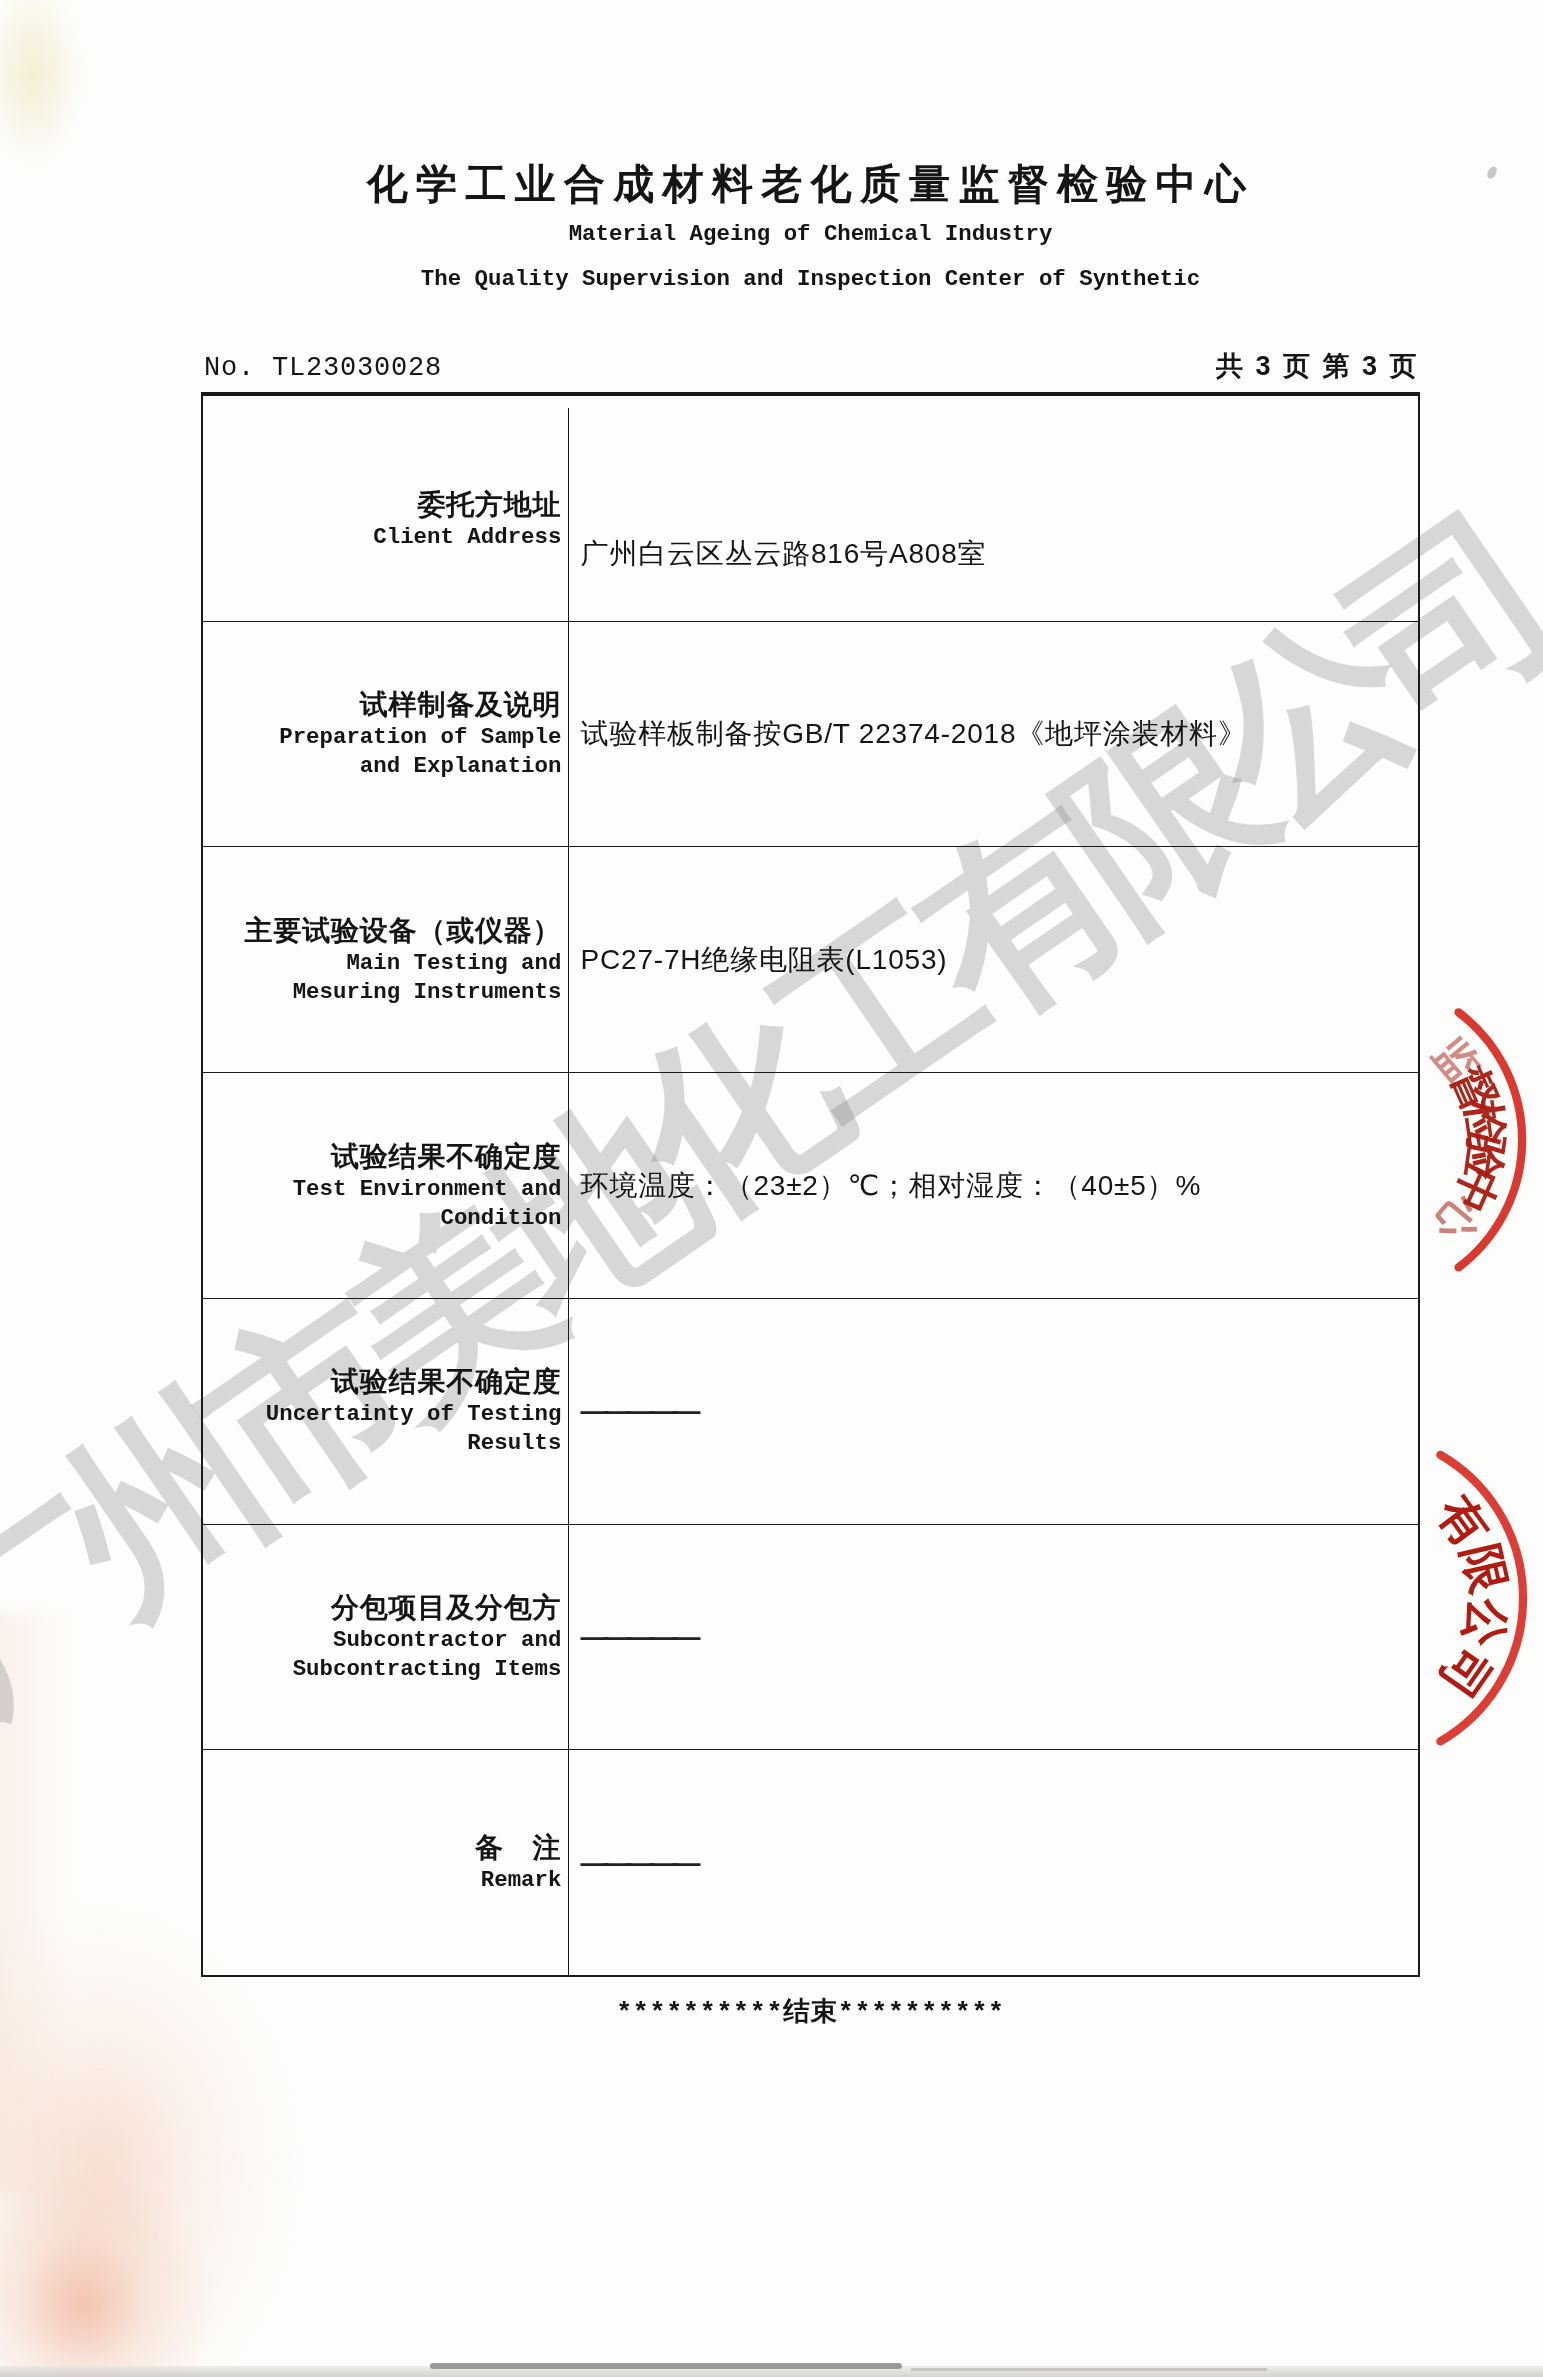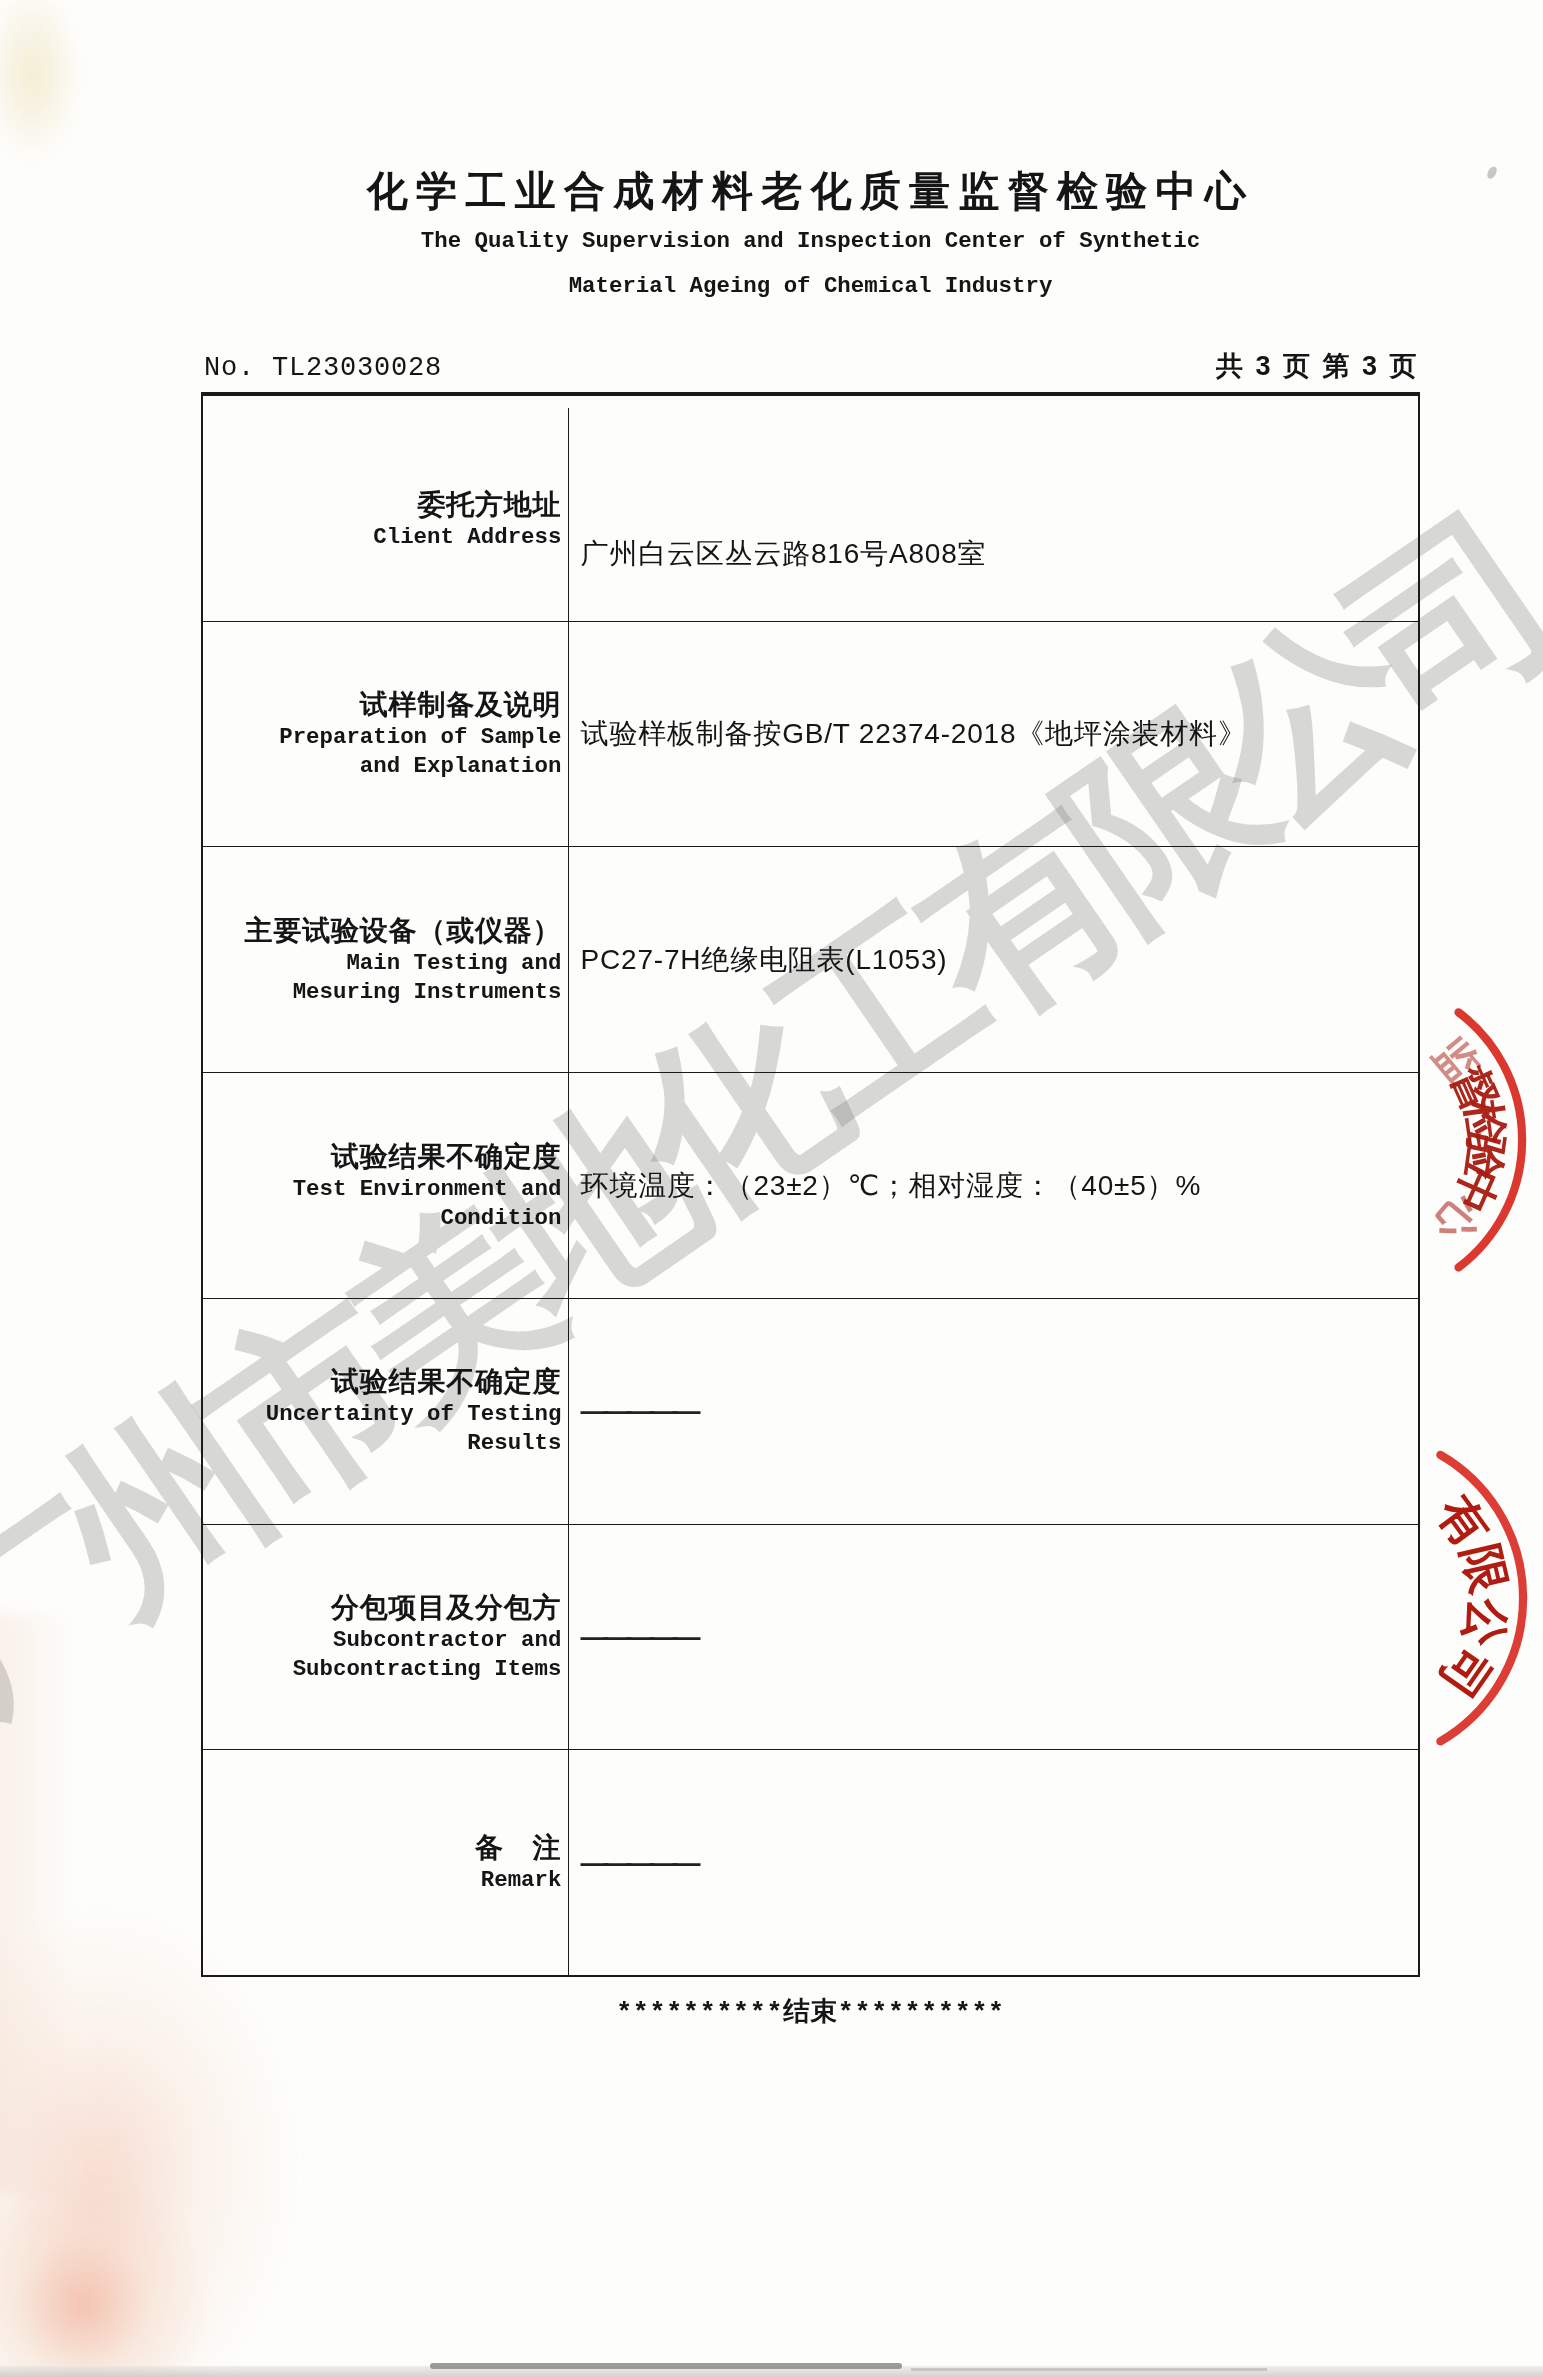--- a/index.html
+++ b/index.html
@@ -59,21 +59,21 @@
   }
   .bottom-streak2 {
     left: 911px; top: 2368px; width: 356px; height: 3.3px; z-index: 3;
     background: #b9b7b4; opacity: 0.7;
   }
   .speck {
     left: 1488px; top: 166px; width: 7.5px; height: 13.2px; z-index: 2;
     background: #b9b9b9; border-radius: 50%; transform: rotate(28deg); opacity: .8;
   }
   
-  .header { position: absolute; left: 201px; top: 164px; width: 1219px; z-index: 2; text-align: center; }
+  .header { position: absolute; left: 201px; top: 157px; width: 1219px; z-index: 2; text-align: center; }
   .title-cn {
     font-size: 41px; font-weight: 700; letter-spacing: 8.3px;
     line-height: 55px; white-space: nowrap;
   }
   .title-en {
     font-family: "Liberation Mono", "DejaVu Sans Mono", monospace;
     font-size: 22.4px; font-weight: 700; line-height: 45px; white-space: nowrap;
   }
   .no-line {
     position: absolute; left: 204px; top: 348px; width: 1215px; z-index: 2;
@@ -140,22 +140,22 @@
   <div class="noise noise-bl-2"></div>
   <div class="noise noise-left-edge"></div>
   <div class="noise noise-tl"></div>
   <div class="noise bottom-band"></div>
   <div class="noise bottom-streak"></div>
   <div class="noise bottom-streak2"></div>
   <div class="noise speck"></div>
 
   <div class="header">
     <div class="title-cn">化学工业合成材料老化质量监督检验中心</div>
+    <div class="title-en">Material Ageing of Chemical Industry</div>
     <div class="title-en">The Quality Supervision and Inspection Center of Synthetic</div>
-    <div class="title-en">Material Ageing of Chemical Industry</div>
   </div>
 
   <div class="no-line">
     <span class="report-no">No.  TL23030028</span>
     <span class="page-info">共 3 页 第 3 页</span>
   </div>
 
   <div class="report-table">
 
     <div class="trow">

